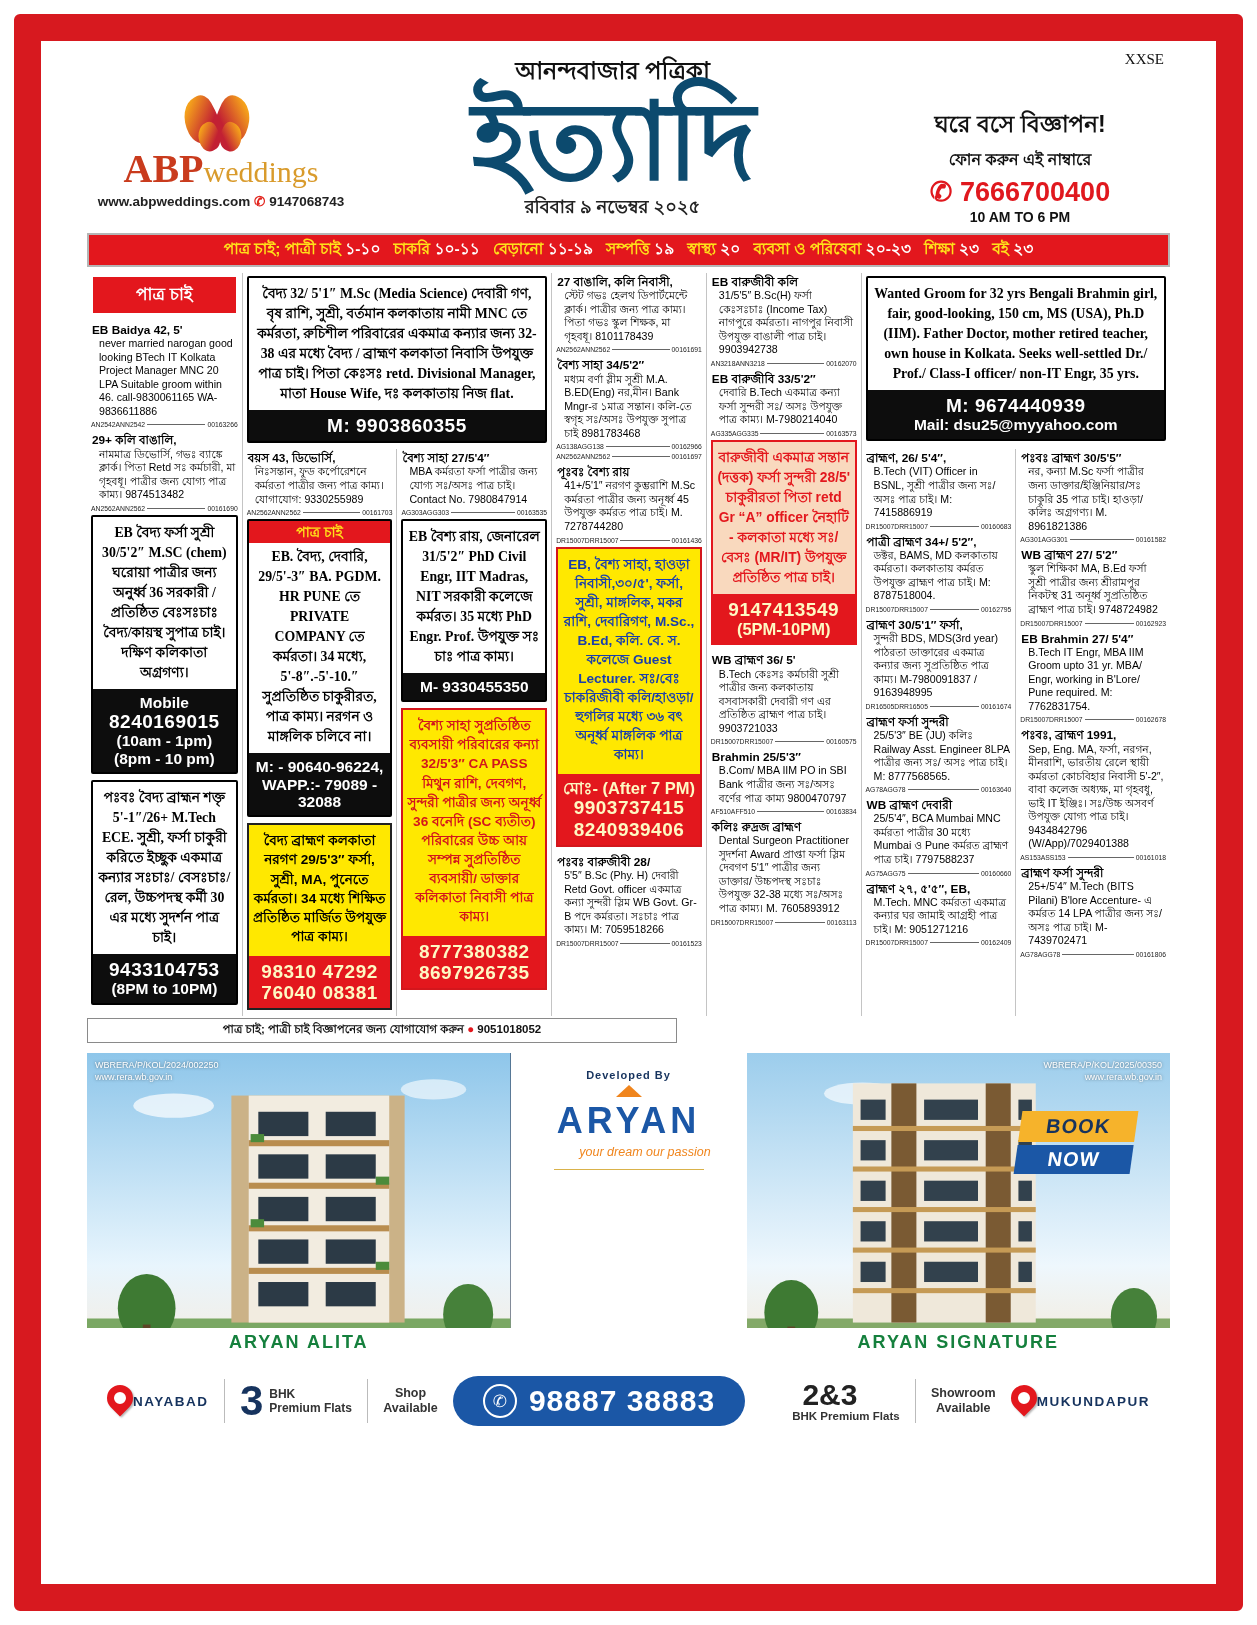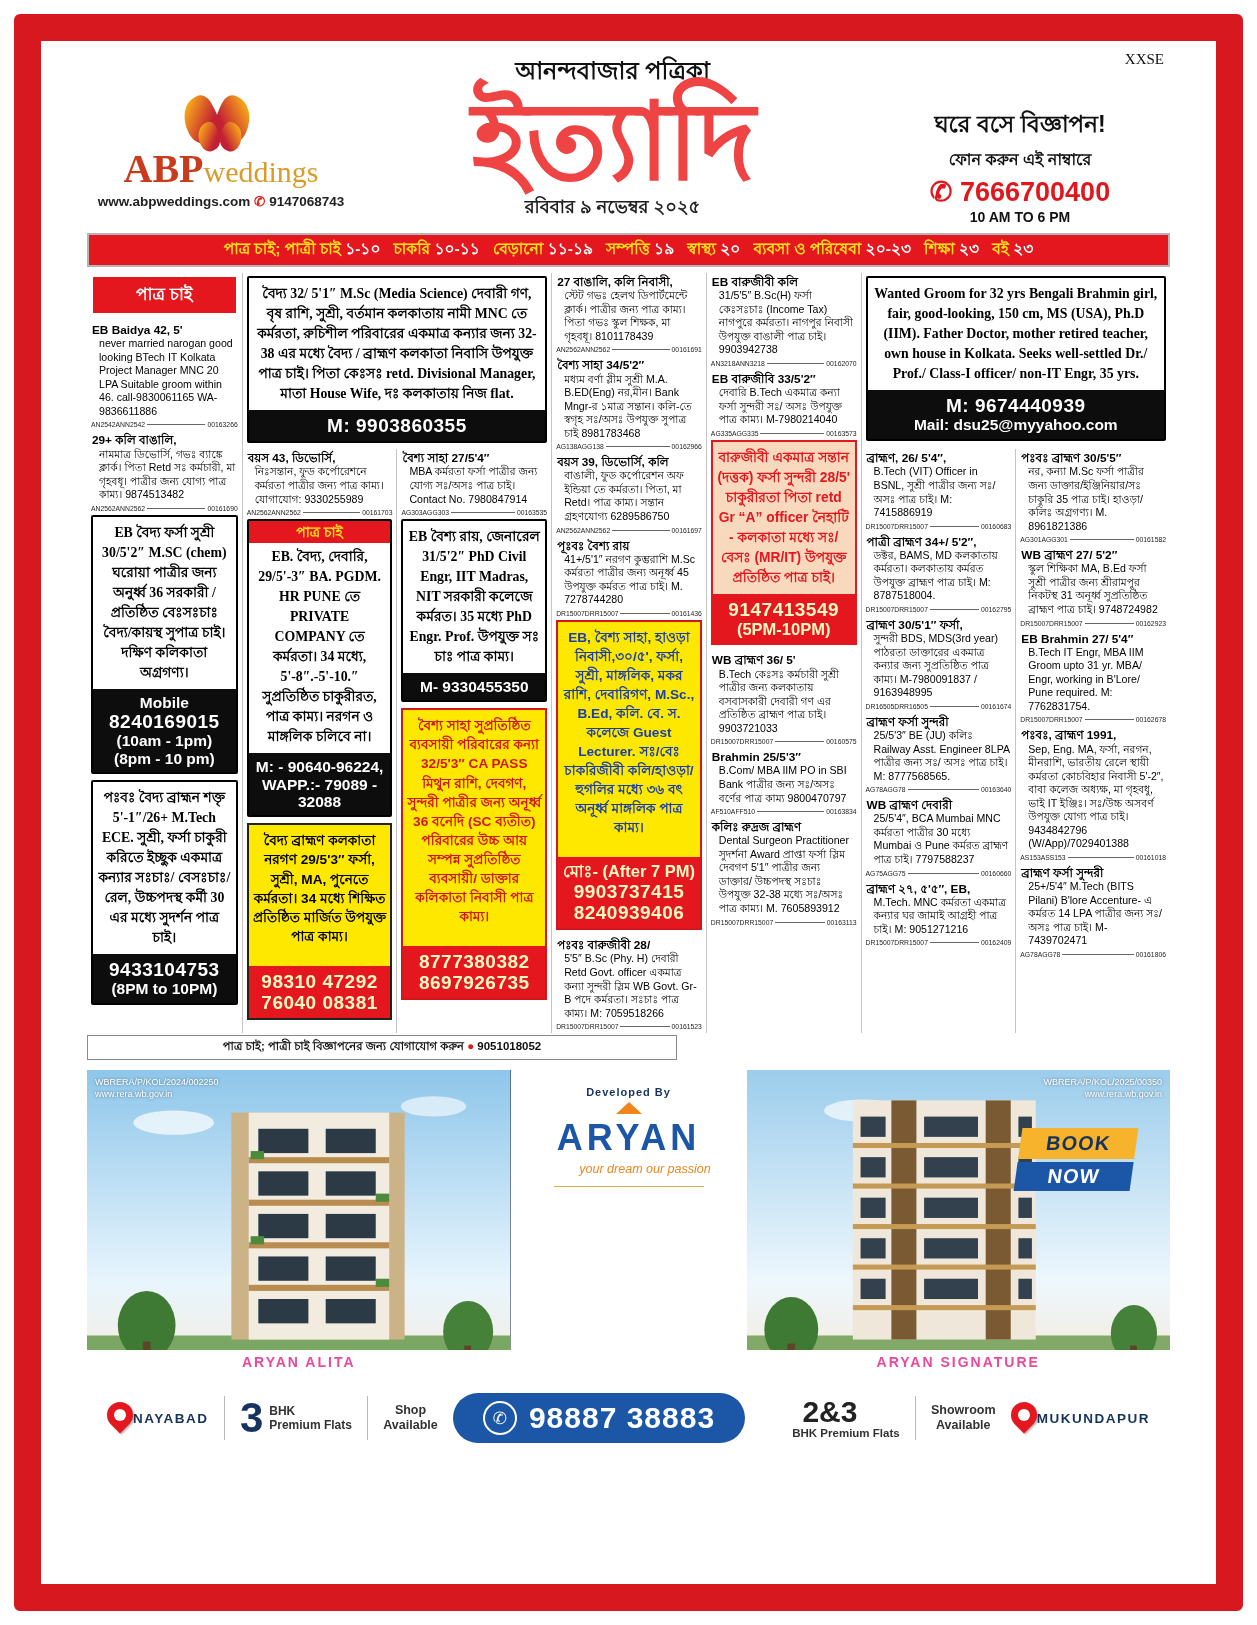--- a/index.html
+++ b/index.html
@@ -15,21 +15,21 @@
   .wing{position:absolute;width:34px;height:46px;border-radius:70% 30% 60% 40%;background:linear-gradient(140deg,#f5a21b 20%,#c22033 70%);}
   .wing.l{left:8px;transform:rotate(-28deg);}
   .wing.r{left:40px;transform:rotate(24deg) scaleX(-1);}
   .wing.s{width:22px;height:28px;top:26px;}
   .brand{font-family:"Liberation Serif",serif;font-size:40px;color:#c93b1d;font-weight:700;line-height:1;}
   .brand .wed{color:#d99b2c;font-size:30px;font-weight:400;}
   .logo-url{font-size:13.5px;font-weight:700;color:#222;margin-top:4px;}
   .logo-url .ph-ic{color:#e2261f;}
   .mast{text-align:center;}
   .mast .kicker{font-size:24px;font-weight:700;color:#111;}
-  .mast .title{font-size:108px;line-height:.92;font-weight:800;color:#ef4444;letter-spacing:-2px;}
+  .mast .title{font-size:108px;line-height:.92;font-weight:800;color:#0c4a6e;letter-spacing:-2px;}
   .mast .date{font-size:18px;font-weight:700;color:#222;margin-top:2px;}
   .adinfo{text-align:center;padding-top:54px;}
   .adinfo .l1{font-size:23px;font-weight:800;color:#111;}
   .adinfo .l2{font-size:16px;font-weight:700;color:#111;margin-top:2px;}
   .adinfo .ph{font-size:27px;font-weight:800;color:#e0181e;margin-top:2px;}
   .adinfo .hrs{font-size:14px;font-weight:800;color:#111;margin-top:1px;}
 
   
   .catbar{margin-top:4px;background:#e3171d;border:2px solid #b5b5b5;height:30px;display:flex;align-items:center;justify-content:center;gap:13px;font-weight:800;font-size:15.5px;white-space:nowrap;}
   .catbar .lbl{color:#ffe11a;}
@@ -57,37 +57,37 @@
   .ad-ref{display:flex;align-items:center;font-size:6.8px;color:#222;margin:3px 0 3px;}
   .ref-line{flex:1;border-top:1px solid #666;margin:0 2px;}
   .ad-boxed{border:2.5px solid #000;border-radius:2px;padding:6px 5px 7px;margin:3px 0 6px;text-align:center;font-family:"Liberation Serif",serif;font-weight:700;font-size:13.8px;line-height:1.45;color:#000;}
   .ad-inner-head{background:#e3171d;color:#ffe11a;font-family:"Liberation Sans",sans-serif;font-weight:800;font-size:14px;margin:-6px -5px 4px;padding:1px 0;}
   .ad-yellow{background:#ffe800;border:2px solid #222;padding:6px 4px 7px;margin:3px 0 6px;text-align:center;font-weight:800;font-size:13.6px;line-height:1.4;color:#000;}
   .ad-pink{background:#f9d9be;border:2.5px solid #e3171d;padding:6px 4px 7px;margin:3px 0 6px;text-align:center;font-weight:800;font-size:13.8px;line-height:1.45;color:#e3171d;}
   .phone-box{font-family:"Liberation Sans",sans-serif;text-align:center;font-weight:800;padding:5px 1px;line-height:1.12;}
   .pb-black{background:#0d0d0d;color:#fff;font-size:15.5px;}
   .pb-red{background:#e3171d;color:#fef9c3;font-size:16.5px;}
   .ad-boxed .phone-box,.ad-yellow .phone-box,.ad-pink .phone-box{margin:6px -5px -7px;}
-  .ad-yellow .phone-box{margin:20px -4px -7px;}
+  .ad-yellow .phone-box{margin:10px -4px -7px;}
   .ad-pink .phone-box{margin:6px -4px -7px;}
   .big-num{font-size:19px;letter-spacing:.5px;}
 
   
   .contact-strip{border:1.5px solid #8a8a8a;width:588px;margin-top:2px;text-align:center;font-size:11.5px;font-weight:700;color:#111;padding:2px 0;}
   .contact-strip .dot{color:#e3171d;}
 
   
   .aryan{margin-top:10px;height:392px;background:#15233f;position:relative;display:grid;grid-template-rows:1fr 88px;}
   .aphotos{display:grid;grid-template-columns:1fr 236px 1fr;position:relative;}
   .photo{position:relative;overflow:hidden;}
   .photo svg{display:block;width:100%;height:100%;}
   .rera{position:absolute;top:6px;font-size:9px;color:#fff;line-height:1.35;text-shadow:0 0 3px rgba(0,0,0,.5);}
   .rera.lft{left:8px;text-align:left;}
   .rera.rgt{right:8px;text-align:right;}
-  .proj-label{position:absolute;bottom:0;left:0;right:0;background:#fff;text-align:center;font-weight:800;letter-spacing:2px;color:#ec4899;font-size:14px;padding:4px 0;}
+  .proj-label{position:absolute;bottom:0;left:0;right:0;background:#fff;text-align:center;font-weight:800;letter-spacing:2px;color:#15803d;font-size:18px;padding:4px 0;}
   .centerpanel{background:#fff;display:flex;flex-direction:column;align-items:center;justify-content:flex-start;padding-top:16px;}
   .devby{color:#16335e;font-size:11px;font-weight:700;letter-spacing:1px;}
   .aryan-logo{margin-top:6px;font-weight:800;font-size:36px;letter-spacing:4px;color:#1b57a6;line-height:1;}
   .aryan-roof{width:0;height:0;border-left:13px solid transparent;border-right:13px solid transparent;border-bottom:12px solid #f0851d;margin:4px auto 0;}
   .tagline{color:#f0851d;font-size:12.5px;font-style:italic;margin-top:6px;margin-left:33px;}
   .goldline{width:150px;border-top:1px solid #d9b24a;margin-top:10px;}
   .booknow{position:absolute;right:36px;top:58px;transform:skewX(-8deg);text-align:center;}
   .booknow .bk{background:#f6b32b;color:#16335e;font-weight:800;font-size:20px;padding:4px 26px;letter-spacing:1px;}
   .booknow .nw{background:#1b57a6;color:#fff;font-weight:800;font-size:20px;padding:3px 26px;margin-top:3px;letter-spacing:1px;}
   .abar{background:#fff;display:flex;align-items:center;justify-content:space-between;padding:0 20px;gap:8px;}
@@ -257,24 +257,20 @@
             <span>00161691</span>
           </div>
           <div class="ad ad-plain">
             <div class="ad-title">বৈশ্য সাহা 34/5'2″</div>
             <div class="ad-body">মধ্যম বর্ণা স্লীম সুশ্রী M.A. B.ED(Eng) নর,মীন। Bank Mngr-র ১মাত্র সন্তান। কলি-তে স্বগৃহ সঃ/অসঃ উপযুক্ত সুপাত্র চাই 8981783468</div>
           </div>
           <div class="ad-ref">
             <span>AG138AGG138</span>
             <span class="ref-line"></span>
             <span>00162966</span>
-          </div>
-          <div class="ad ad-plain">
-            <div class="ad-title">বয়স 39, ডিভোর্সি, কলি</div>
-            <div class="ad-body">বাঙালী, ফুড কর্পোরেশন অফ ইন্ডিয়া তে কর্মরতা। পিতা, মা Retd। পাত্র কাম্য। সন্তান গ্রহণযোগ্য 6289586750</div>
           </div>
           <div class="ad-ref">
             <span>AN2562ANN2562</span>
             <span class="ref-line"></span>
             <span>00161697</span>
           </div>
           <div class="ad ad-plain">
             <div class="ad-title">পূঃবঃ বৈশ্য রায়</div>
             <div class="ad-body">41+/5'1″ নরগণ কুম্ভরাশি M.Sc কর্মরতা পাত্রীর জন্য অনূর্ধ্ব 45 উপযুক্ত কর্মরত পাত্র চাই। M. 7278744280</div>
           </div>

